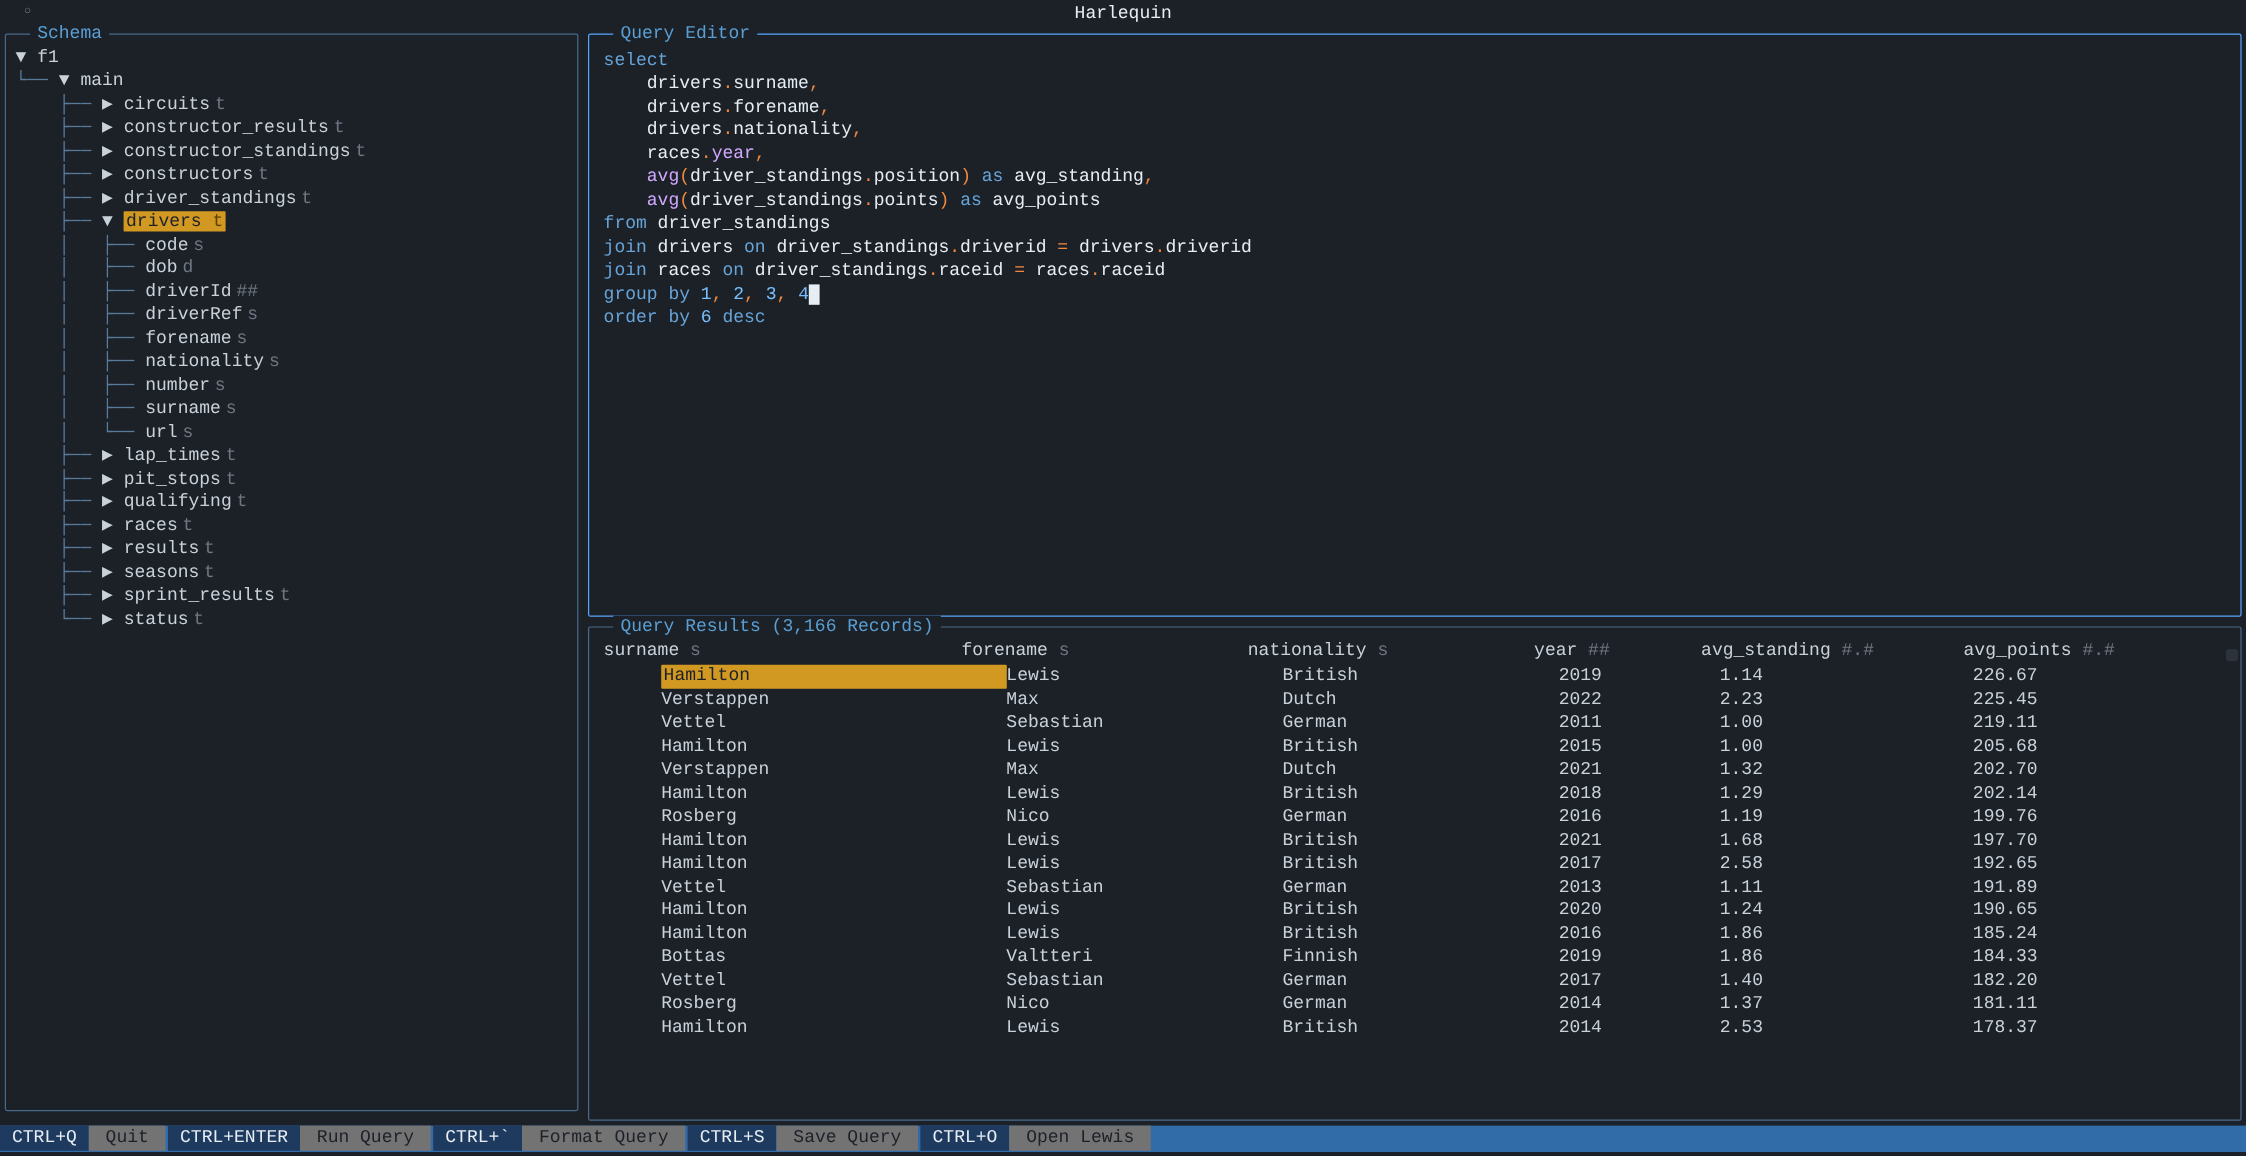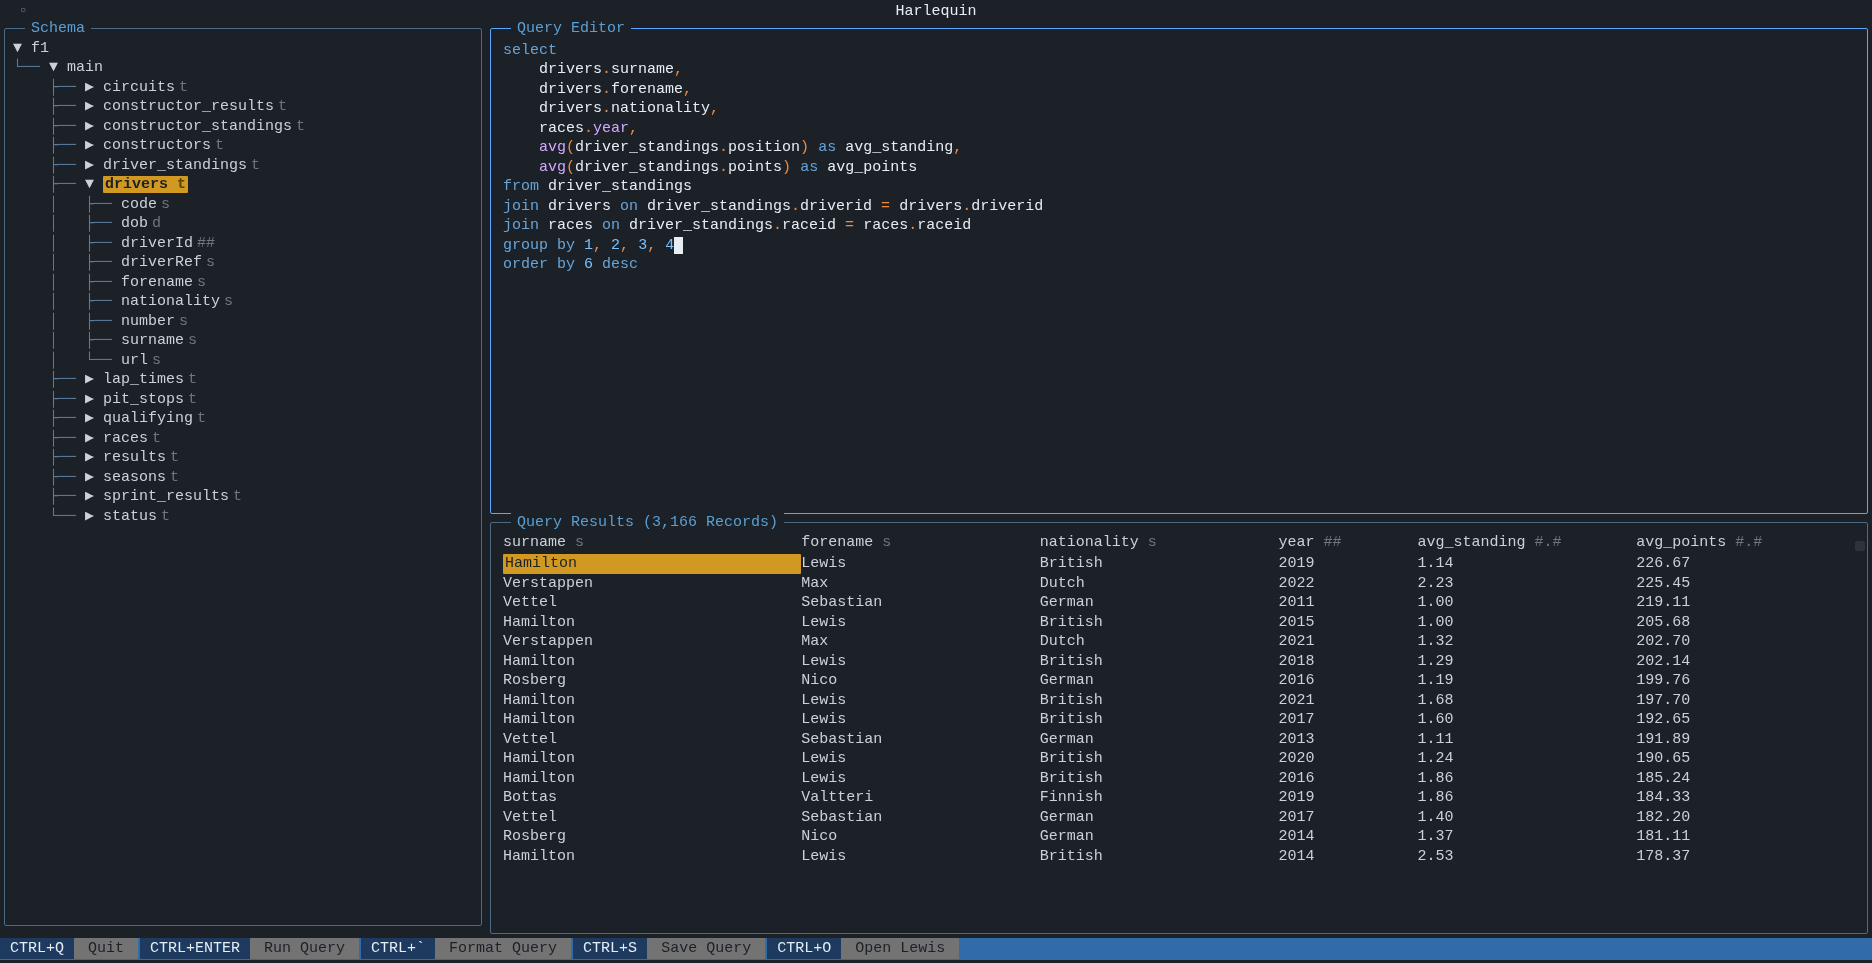--- a/index.html
+++ b/index.html
@@ -60,41 +60,42 @@
     height: 486px;
   }
   .results-panel {
     flex: 1;
   }
   .tree { padding-left: 4px; }
   .tree-node { white-space: pre; color: #c9d1d9; }
   .tree-conn { color: #5a7a9a; }
   .tree-tri { color: #c9d1d9; }
   .type-suffix { color: #6e7681; margin-left: 4px; }
-  .hl { background: #d29922; color: #1c2128; padding: 0 2px; border-radius: 1px; font-weight: bold;}
+  .hl { background: #d29922; color: #1c2128; padding: 0 2px; border-radius: 1px;}
   .sql { padding: 2px 8px; white-space: pre; font-family: inherit;}
   .kw { color: #67a4d8; }
   .fn { color: #d2a8ff; }
   .num { color: #79c0ff; }
   .punct { color: #f0883e; }
   .plain { color: #e6edf3; }
   .cursor { background: #e6edf3; color: #1c2128; }
   .results-header {
     display: grid;
     grid-template-columns: 1.5fr 1.2fr 1.2fr 0.7fr 1.1fr 1.1fr;
     padding: 0 8px 2px 8px;
     color: #c9d1d9;
   }
   .results-header .col-type { color: #6e7681; }
   .results-body { padding: 0 4px 2px 4px; }
   .result-row {
     display: grid;
     grid-template-columns: 1.5fr 1.2fr 1.2fr 0.7fr 1.1fr 1.1fr;
     padding: 0 4px;
     color: #c9d1d9;
+    margin-left: 48px;
   }
   .cell-sel { background: #d29922; color: #1c2128; border-radius: 1px; padding-left: 2px;}
   .scrollbar-track { position: absolute; right: 2px; top: 18px; width: 10px; height: 10px; background: #2d333b; border-radius: 2px;}
   .footer {
     display: flex;
     background: #316ba8;
     height: 22px;
     align-items: center;
     font-size: 15px;
   }
@@ -224,21 +225,21 @@
       <div>British</div>
       <div class="col-year">2021</div>
       <div class="col-std">1.68</div>
       <div class="col-pts">197.70</div>
     </div>
           <div class="result-row">
       <div>Hamilton</div>
       <div>Lewis</div>
       <div>British</div>
       <div class="col-year">2017</div>
-      <div class="col-std">1.60</div>
+      <div class="col-std">2.58</div>
       <div class="col-pts">192.65</div>
     </div>
           <div class="result-row">
       <div>Vettel</div>
       <div>Sebastian</div>
       <div>German</div>
       <div class="col-year">2013</div>
       <div class="col-std">1.11</div>
       <div class="col-pts">191.89</div>
     </div>

